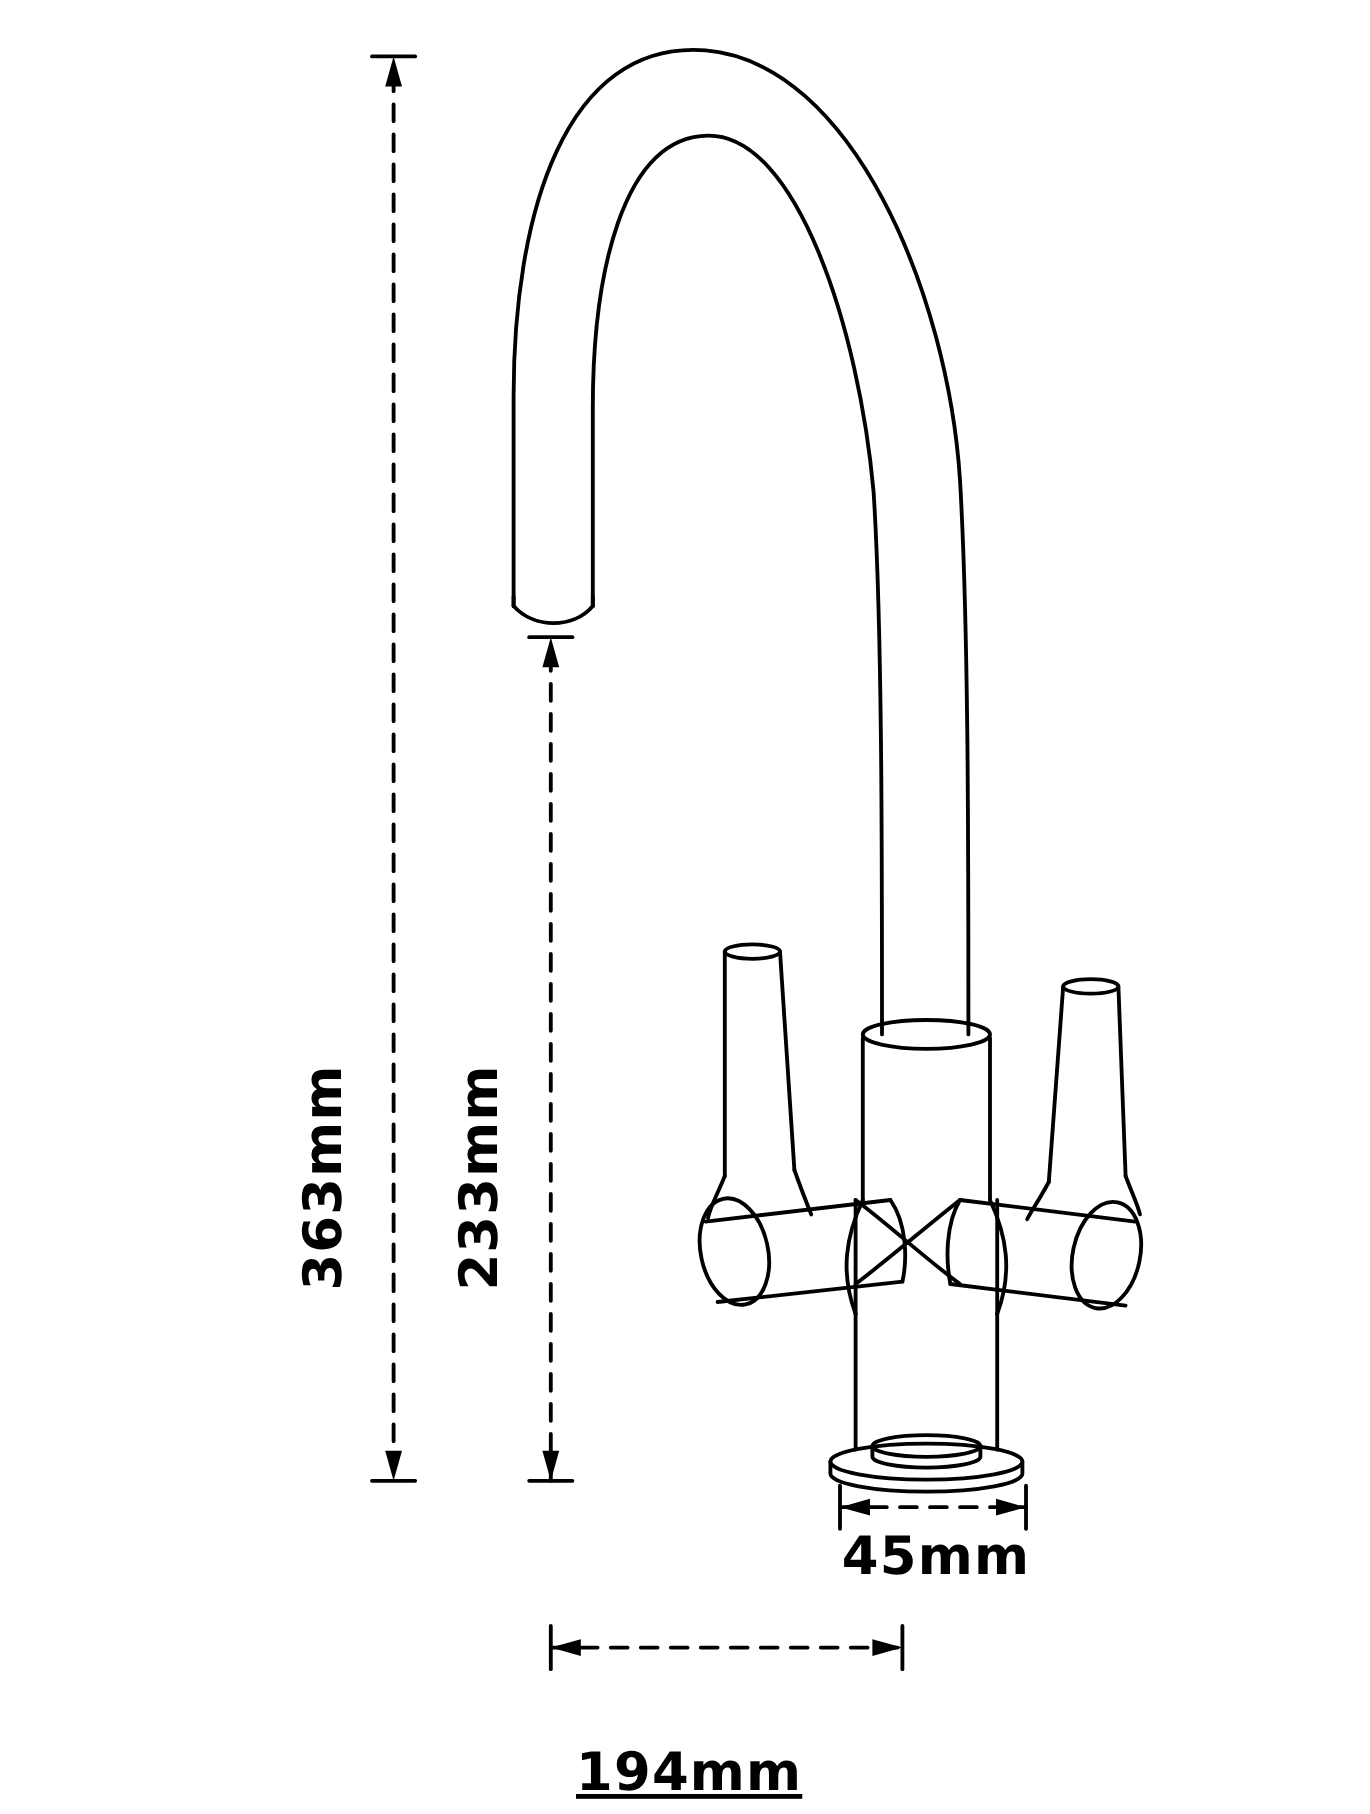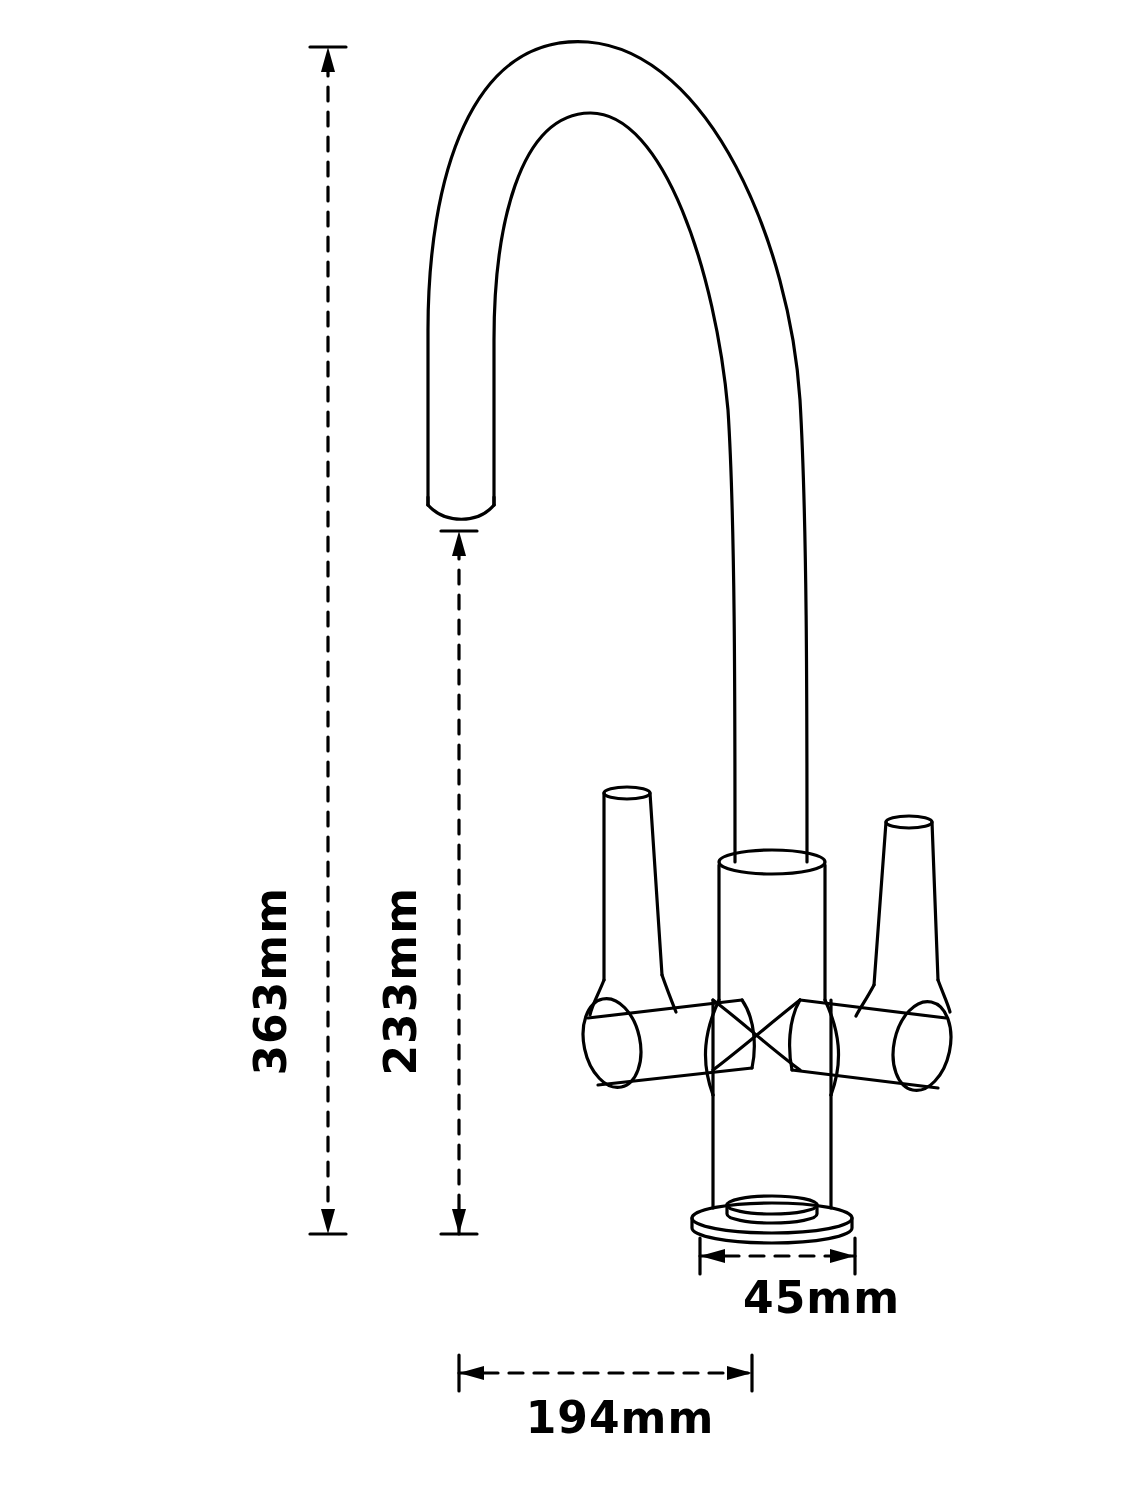--- a/index.html
+++ b/index.html
@@ -45,29 +45,29 @@
     left: 310px;
     top: 960px;
     width: 180px;
     text-align: center;
     font-size: 44px;
   }
   #label-45 {
     left: 660px;
     top: 1272px;
     width: 240px;
-    text-align: right;
+    text-align: center;
     font-size: 44px;
   }
   #label-194 {
     left: 480px;
-    top: 1392px;
+    top: 1452px;
     width: 280px;
-    text-align: center;
-    font-size: 44px;
+    font-size: 44px;
+    text-decoration: underline;
   }
 </style>
 </head>
 <body>
 
 <div id="stage">
 
   <svg id="drawing" viewBox="0 0 1142 1512" xmlns="http://www.w3.org/2000/svg">
 
     <g fill="none" stroke="#000000" stroke-width="3.2" stroke-linecap="round" stroke-linejoin="round">

